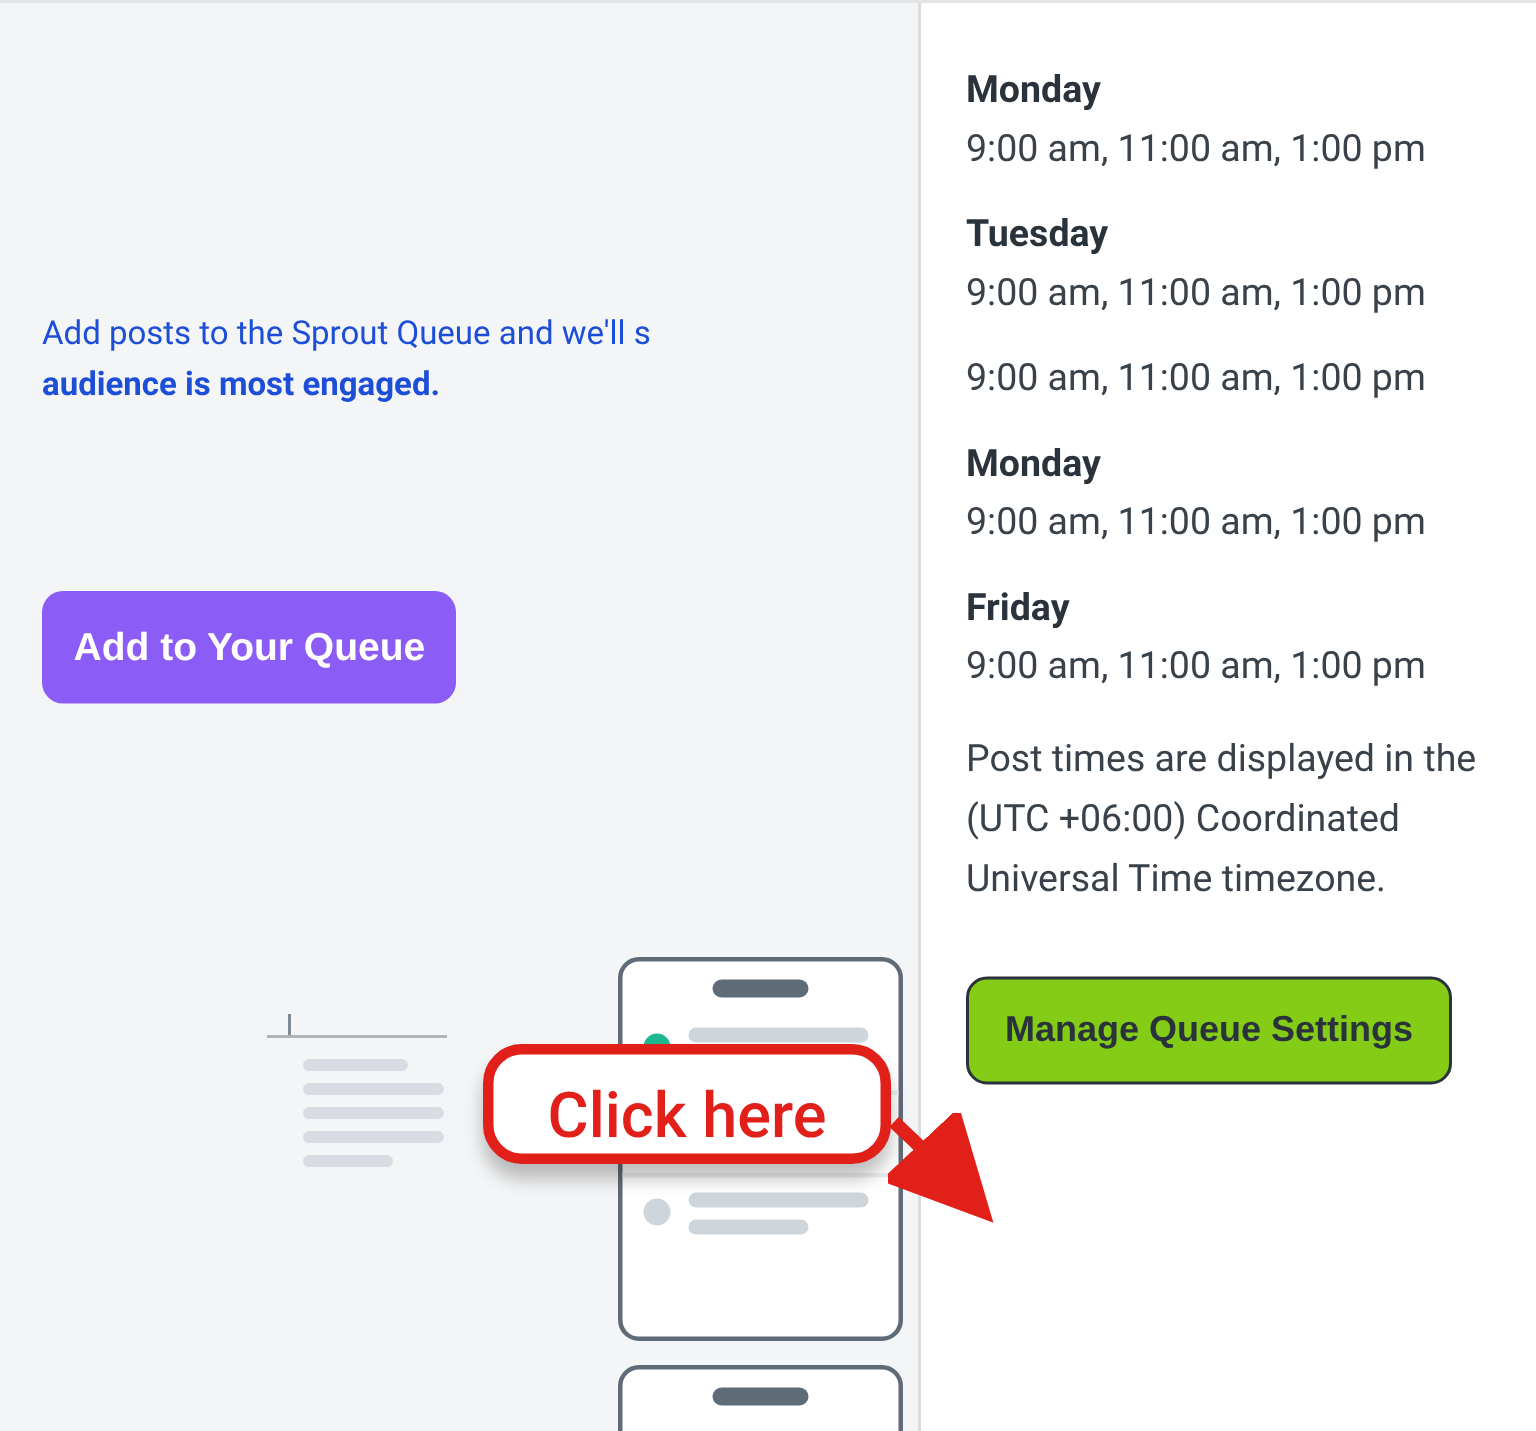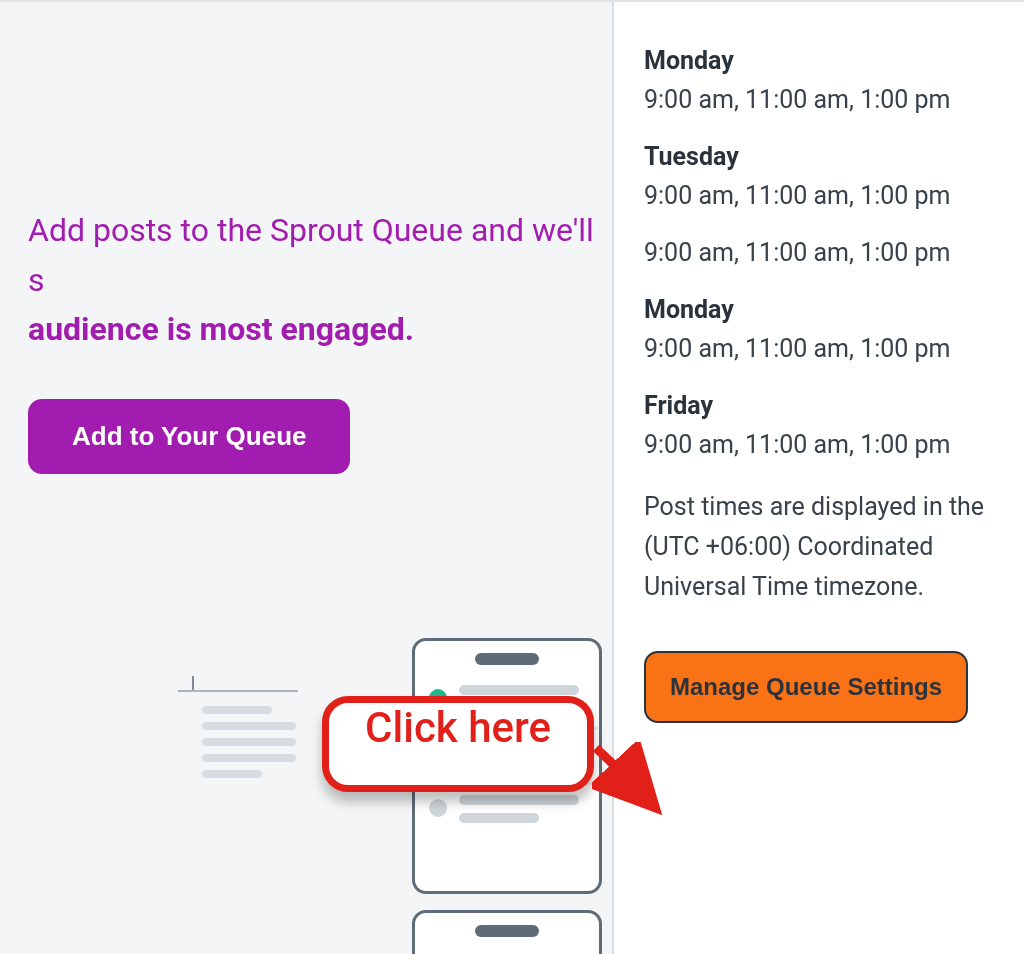--- a/index.html
+++ b/index.html
@@ -1,45 +1,45 @@
 <!DOCTYPE html>
 <html><head>
 <meta charset="utf-8">
 <style>
   * { box-sizing: border-box; margin: 0; padding: 0; }
   html, body { width: 1024px; height: 954px; font-family: -apple-system, BlinkMacSystemFont, "Segoe UI", Roboto, Helvetica, Arial, sans-serif; background: #f4f5f6; overflow: hidden; }
   .frame { position: relative; width: 1024px; height: 954px; background: #f4f5f6; border-top: 2px solid #e2e4e6; }
   .main { position: absolute; left: 0; top: 0; width: 614px; height: 954px; padding: 140px 0 0 28px; }
   .main h1 { font-size: 47px; font-weight: 800; color: #202a33; letter-spacing: -0.5px; line-height: 1.15; white-space: nowrap; }
-  .main p.lead { margin-top: 64px; font-size: 32px; color: #a21caf; line-height: 1.55; }
+  .main p.lead { margin-top: 64px; font-size: 22px; color: #1d4ed8; line-height: 1.55; }
   .main p.lead .bold { font-weight: 700; margin-top: 40px; }
-  .add-btn { display: inline-block; margin-top: 44px; background: #a21caf; color: #fff; font-size: 26px; font-weight: 700; padding: 22px 44px; border: none; border-radius: 14px; cursor: pointer; }
+  .add-btn { display: inline-block; margin-top: 120px; background: #8b5cf6; color: #fff; font-size: 26px; font-weight: 700; padding: 22px 21px; border: none; border-radius: 14px; cursor: pointer; }
   
   .illus { position: absolute; left: 178px; top: 636px; width: 420px; height: 320px; }
   .doc-lines { position: absolute; left: 0; top: 42px; width: 120px; }
   .doc-lines .tick { position: absolute; left: 14px; top: -4px; width: 2px; height: 14px; background: #7e8a94; }
   .doc-lines .hbar { position: absolute; left: 0; top: 10px; width: 120px; height: 2px; background: #7e8a94; opacity: .6;}
   .doc-lines .row { position: absolute; left: 24px; height: 8px; background: #d7dde2; border-radius: 4px; }
   .card { position: absolute; background: #fff; border: 3px solid #5f6b76; border-radius: 14px; width: 190px; }
   .card .handle { width: 64px; height: 12px; background: #5f6b76; border-radius: 6px; margin: 12px auto 10px auto; }
   .card .item { position: relative; padding: 10px 16px 14px 44px; }
   .card .item + .item { border-top: 3px solid #eceff1; }
   .card .dot { position: absolute; left: 14px; top: 14px; width: 18px; height: 18px; border-radius: 50%; background: #1db991; }
   .card .line1 { height: 10px; background: #cfd6db; border-radius: 5px; width: 120px; margin-bottom: 8px;}
   .card .line2 { height: 10px; background: #cfd6db; border-radius: 5px; width: 80px;}
   
   .sidebar { position: absolute; right: 0; top: 0; width: 412px; height: 954px; background: #fff; border-left: 2px solid #d9dde0; padding: 44px 26px 0 30px; }
   .sidebar h2 { font-size: 32px; font-weight: 800; color: #273039; margin-bottom: 34px; }
   .day { margin-bottom: 28px; }
   .day .dname { font-size: 25px; font-weight: 700; color: #2a333c; margin-bottom: 10px; }
   .day .times { font-size: 25px; color: #39424b; }
   .tz { font-size: 25px; color: #39424b; line-height: 1.6; margin-top: 8px; }
-  .manage-btn { margin-top: 44px; display: inline-block; font-size: 24px; font-weight: 700; color: #2a333c; background: #f97316; border: 2px solid #2a333c; border-radius: 14px; padding: 20px 24px; cursor: pointer; }
+  .manage-btn { margin-top: 44px; display: inline-block; font-size: 24px; font-weight: 700; color: #2a333c; background: #84cc16; border: 2px solid #2a333c; border-radius: 14px; padding: 20px 24px; cursor: pointer; }
   
-  .callout { position: absolute; left: 322px; top: 694px; width: 272px; height: 96px; background: #fff; border: 7px solid #e1201a; border-radius: 26px; display: flex; align-items: flex-start; justify-content: center; box-shadow: 0 10px 12px rgba(0,0,0,0.25); }
+  .callout { position: absolute; left: 322px; top: 694px; width: 272px; height: 80px; background: #fff; border: 7px solid #e1201a; border-radius: 26px; display: flex; align-items: flex-end; justify-content: center; box-shadow: 0 10px 12px rgba(0,0,0,0.25); }
   .callout span { font-size: 42px; font-weight: 500; color: #e1201a; }
   .arrow { position: absolute; left: 592px; top: 740px; width: 80px; height: 80px; pointer-events: none; }
 </style>
 </head>
 <body>
 
 <div class="frame">
 
   <div class="main">
     <p class="lead">

